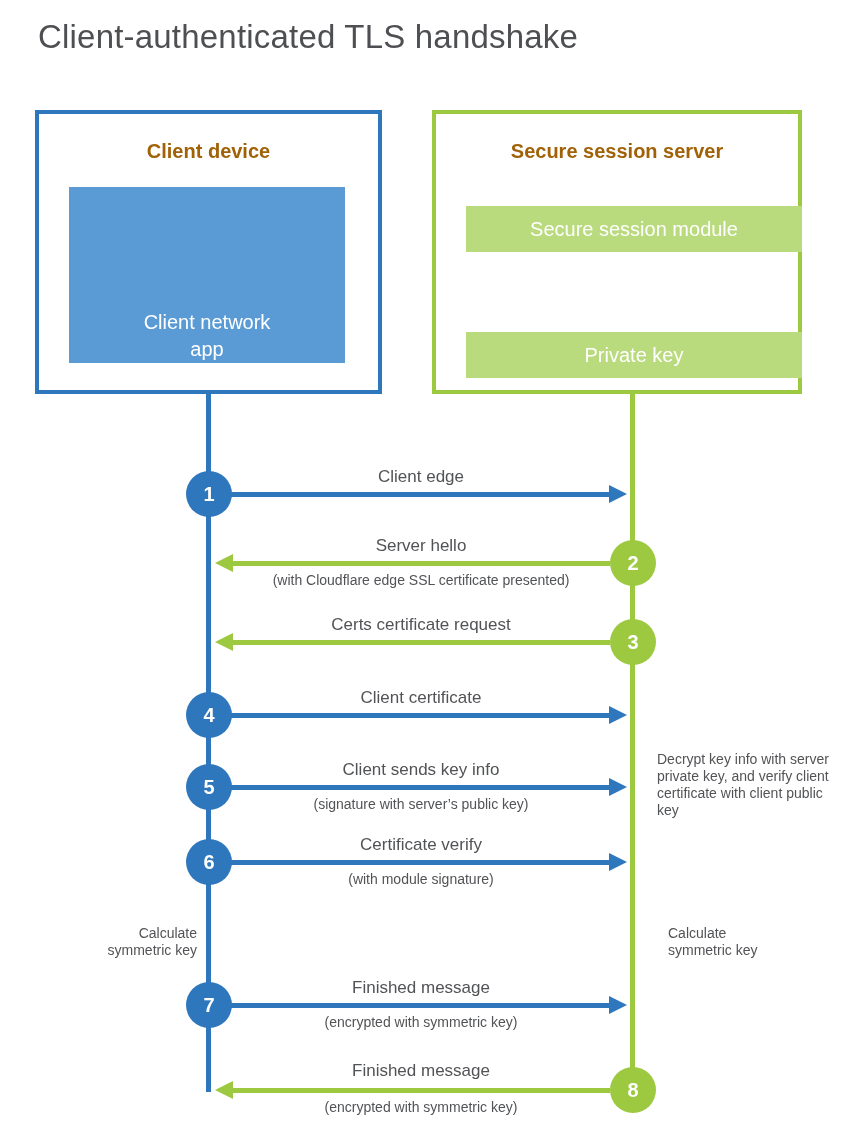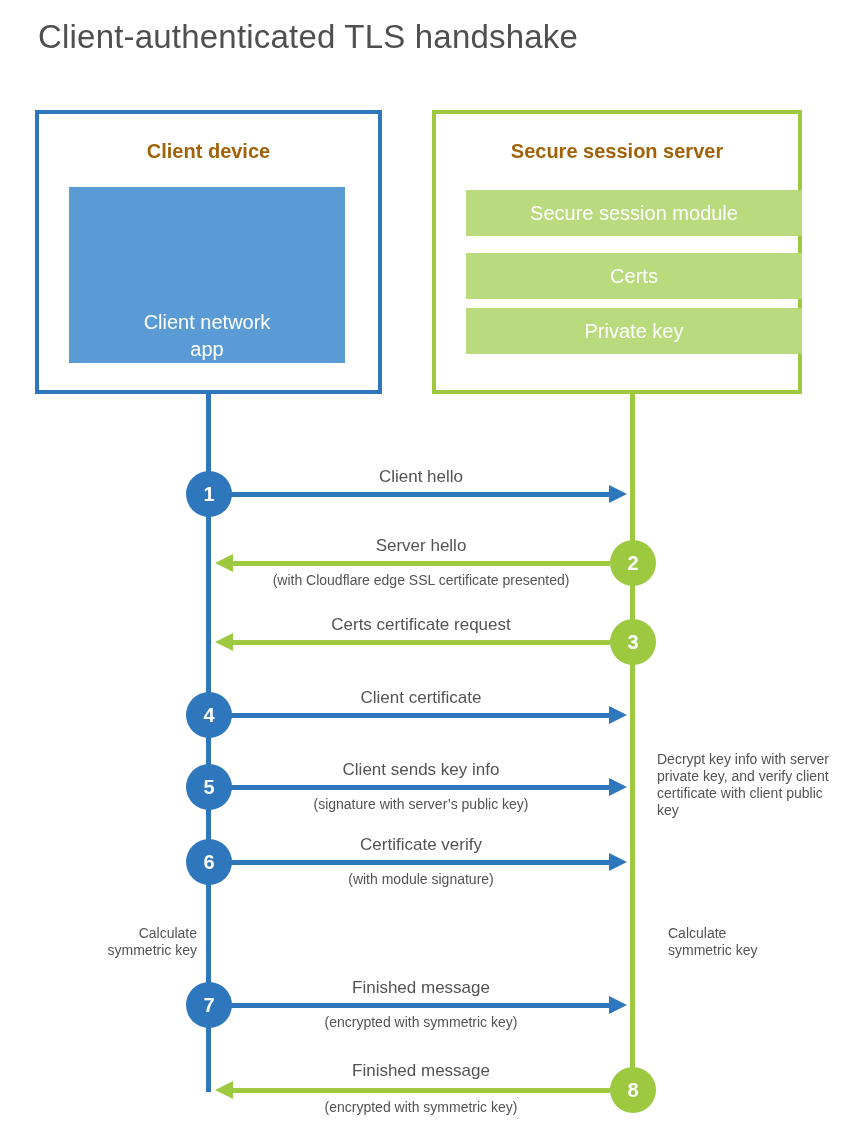--- a/index.html
+++ b/index.html
@@ -30,25 +30,25 @@
     position: absolute; left: 69px; top: 187px; width: 276px; height: 176px;
     background: var(--light-blue, #5b9bd5);
     display: flex; align-items: flex-end; justify-content: center;
     color: #fff; font-size: 20px; line-height: 1.35; text-align: center;
   }
   .app-rect span { display: inline-block; max-width: 165px; }
   .bar {
     position: absolute; left: 466px; width: 336px; height: 46px;
     background: var(--light-green, #b9da7d);
     display: flex; align-items: center; justify-content: center;
-    color: #fff; font-size: 20px;
+    color: #fff; font-size: 20px; margin-top: 16px;
   }
   .bar.b1 { top: 190px; }
   .bar.b2 { top: 253px; }
-  .bar.b3 { top: 308px; }
+  .bar.b3 { top: 316px; }
 
   
   .vline { position: absolute; width: 5px; top: 392px; height: 700px; }
   .vline.blue  { left: 206px; background: var(--blue, #2e77bd); }
   .vline.green { left: 630px; background: var(--green, #9cc93f); }
 
   
   .circle {
     position: absolute; width: 46px; height: 46px; border-radius: 50%;
     display: flex; align-items: center; justify-content: center;
@@ -99,29 +99,28 @@
     <div class="box-title">Client device</div>
   </div>
   <div class="app-rect">
     <span>Client network app</span>
   </div>
 
   <div class="box server">
     <div class="box-title">Secure session server</div>
   </div>
   <div class="bar b1">Secure session module</div>
-  <div class="bar b2">Certs</div>
   <div class="bar b3">Private key</div>
 
   <div class="vline blue"></div>
   <div class="vline green"></div>
 
   <div class="shaft blue" style="top:492px"></div>
   <div class="circle blue" style="top:471px">1</div>
-  <div class="step-label" style="top:467px">Client hello</div>
+  <div class="step-label" style="top:467px">Client edge</div>
 
   <div class="shaft green" style="top:561px"></div>
   <div class="circle green" style="top:540px">2</div>
   <div class="step-label" style="top:536px">Server hello</div>
   <div class="step-sub" style="top:572px">(with Cloudflare edge SSL certificate presented)</div>
 
   <div class="shaft green" style="top:640px"></div>
   <div class="circle green" style="top:619px">3</div>
   <div class="step-label" style="top:615px">Certs certificate request</div>
 

